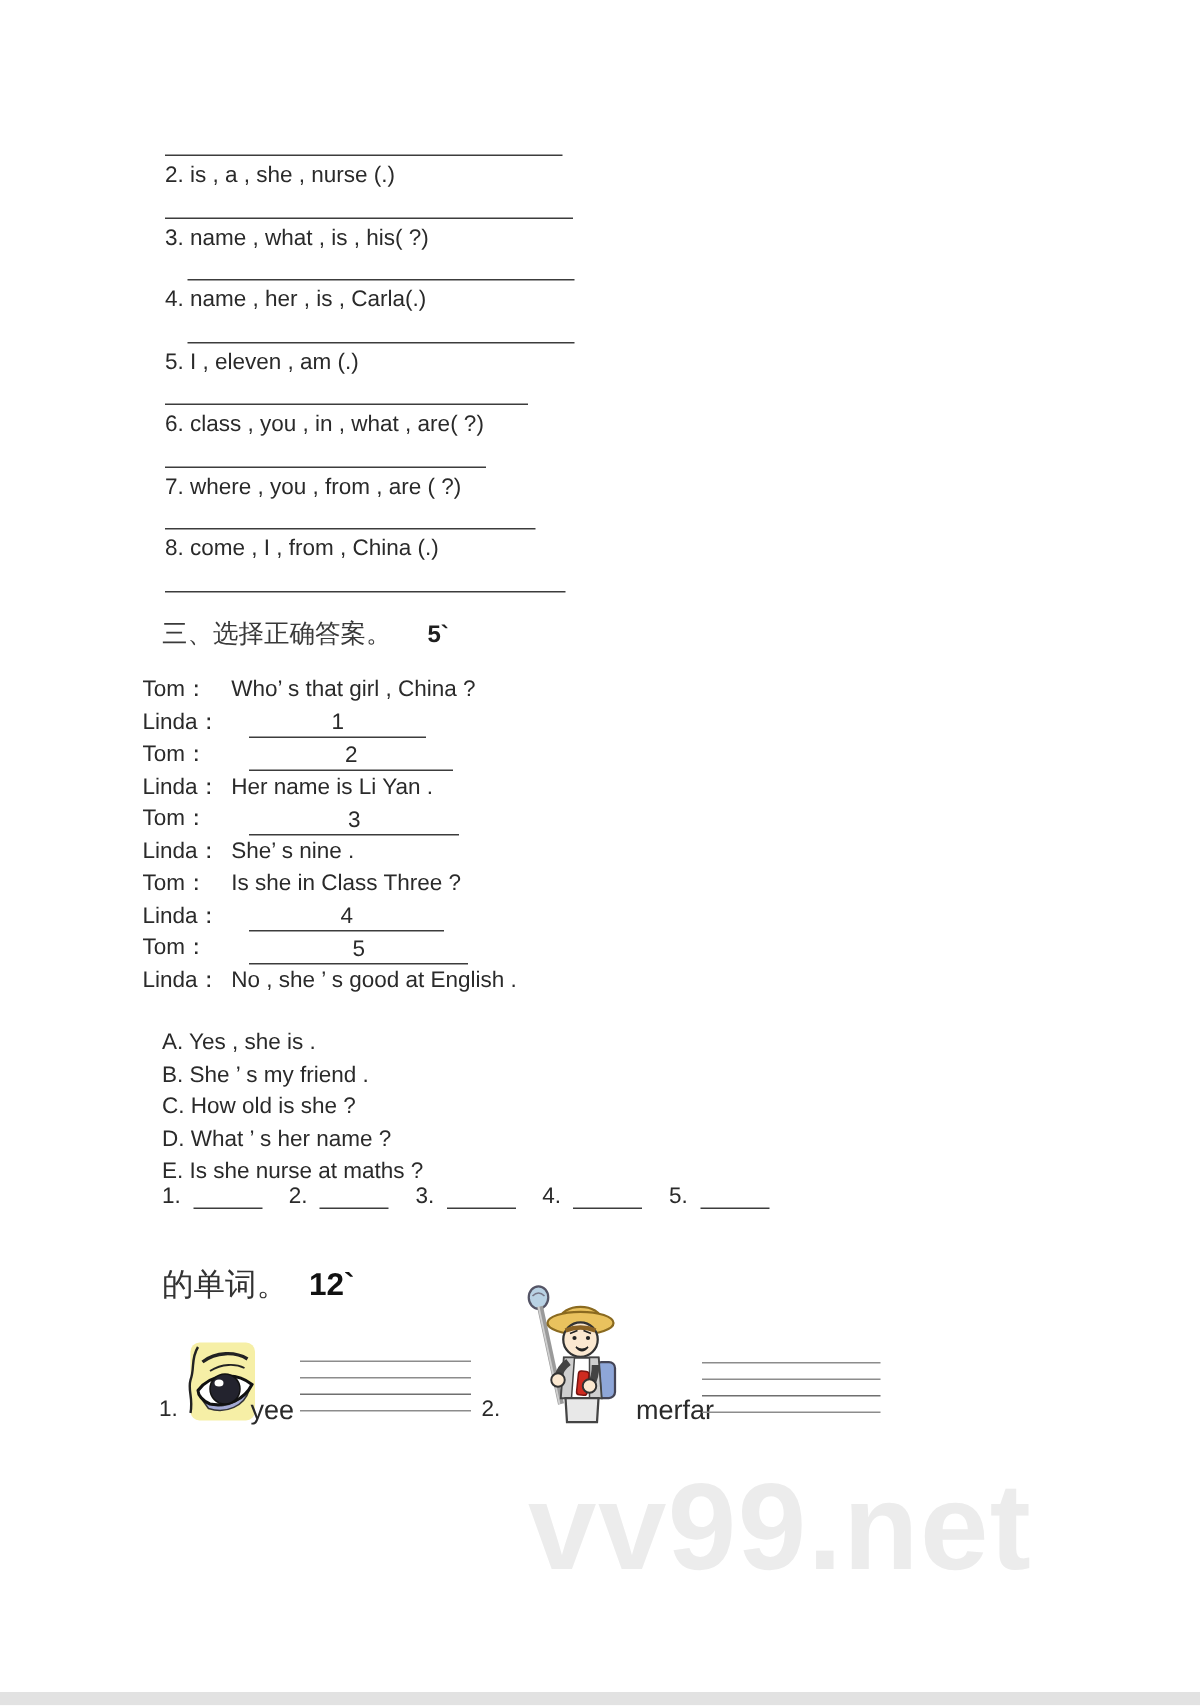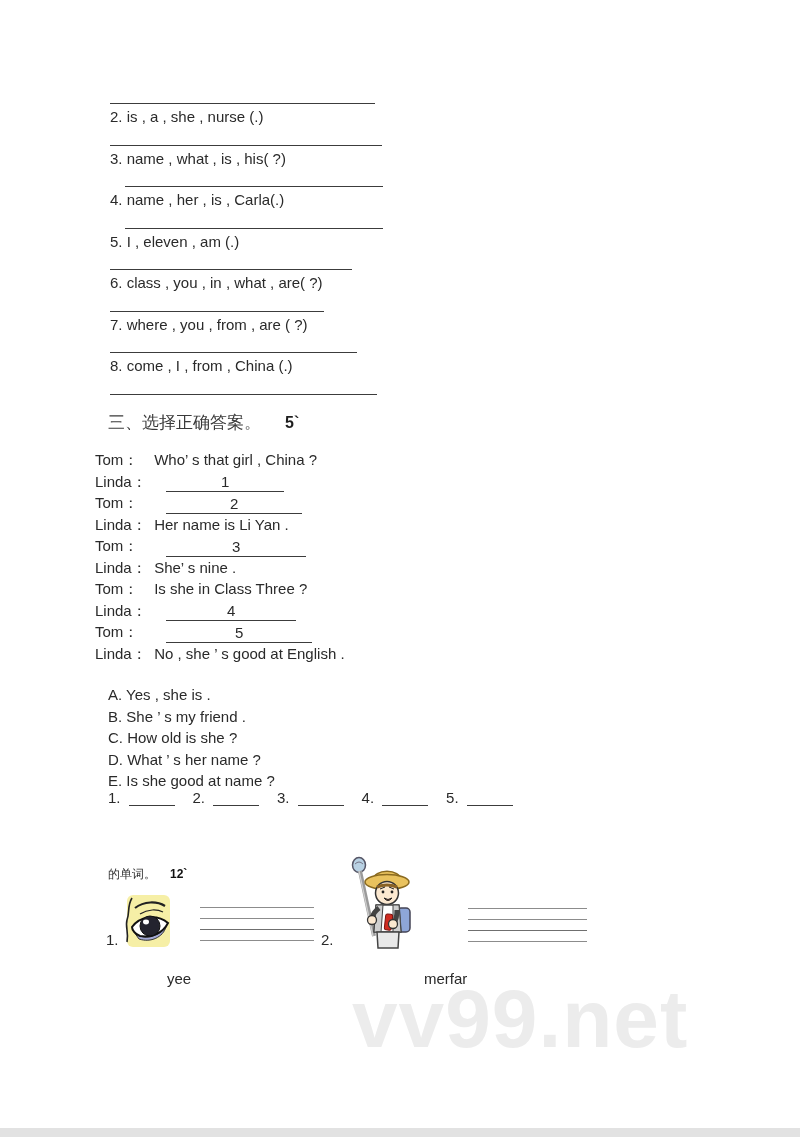--- a/index.html
+++ b/index.html
@@ -23,25 +23,25 @@
   
   .options{position:absolute;left:108px;top:684px;font-size:15px;line-height:21.5px;color:#2a2a2a;}
   .orow{white-space:nowrap;height:21.5px;}
   
   .ansrow{position:absolute;left:108px;top:789px;font-size:15px;display:flex;align-items:flex-end;color:#2a2a2a;}
   .agroup{display:flex;align-items:flex-end;margin-right:18px;}
   .aline{display:inline-block;width:46px;height:15px;border-bottom:1.6px solid #3c3c3c;margin-left:8px;}
   
   .sec4l1{position:absolute;left:108px;top:812px;font-size:16.5px;color:#333;white-space:nowrap;}
   .sec4l1 .en{font-weight:bold;color:#1c1c1c;}
-  .sec4l2{position:absolute;left:108px;top:866px;font-size:12px;color:#333;white-space:nowrap;}
+  .sec4l2{position:absolute;left:108px;top:842px;font-size:21px;color:#333;white-space:nowrap;}
   .sec4l2 .pts{font-weight:bold;margin-left:14px;color:#111;}
   
   .picnum{position:absolute;font-size:15px;color:#2a2a2a;}
-  .picword{position:absolute;font-size:15px;color:#2a2a2a;margin-top:40px;}
+  .picword{position:absolute;font-size:18px;color:#2a2a2a;}
   .illus{position:absolute;}
   .ruled{position:absolute;}
   .ruled .rl{height:10px;border-top:1.1px solid #8c8c8c;}
   .ruled .rl:nth-child(3){border-top:1.6px solid #6f6f6f;}
   .footerbar{position:absolute;left:0;top:1128px;width:800px;height:9px;background:#e2e2e2;}
 </style>
 </head>
 <body>
 
 <div class="page">
@@ -111,21 +111,21 @@
       <span class="speaker">Linda：</span>
       <span>No , she  ’ s good at English .</span>
     </div>
   </div>
 
   <div class="options">
     <div class="orow">A. Yes , she is .</div>
     <div class="orow">B. She ’ s my friend .</div>
     <div class="orow">C. How old is she ?</div>
     <div class="orow">D. What ’ s her name ?</div>
-    <div class="orow">E. Is she good at name ?</div>
+    <div class="orow">E. Is she nurse at maths ?</div>
   </div>
 
   <div class="ansrow">
     <span class="agroup">
       <span>1.</span>
         <span class="aline"></span>
     </span>
     <span class="agroup">
       <span>2.</span>
         <span class="aline"></span>

